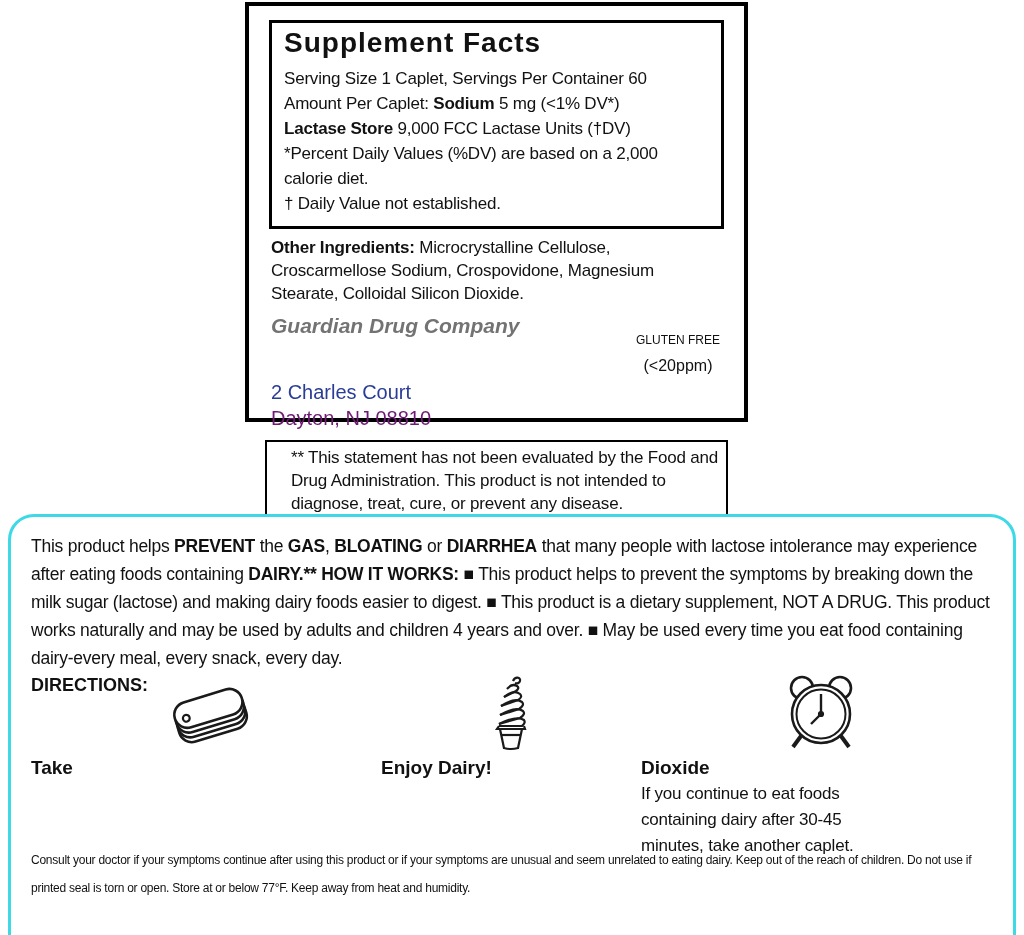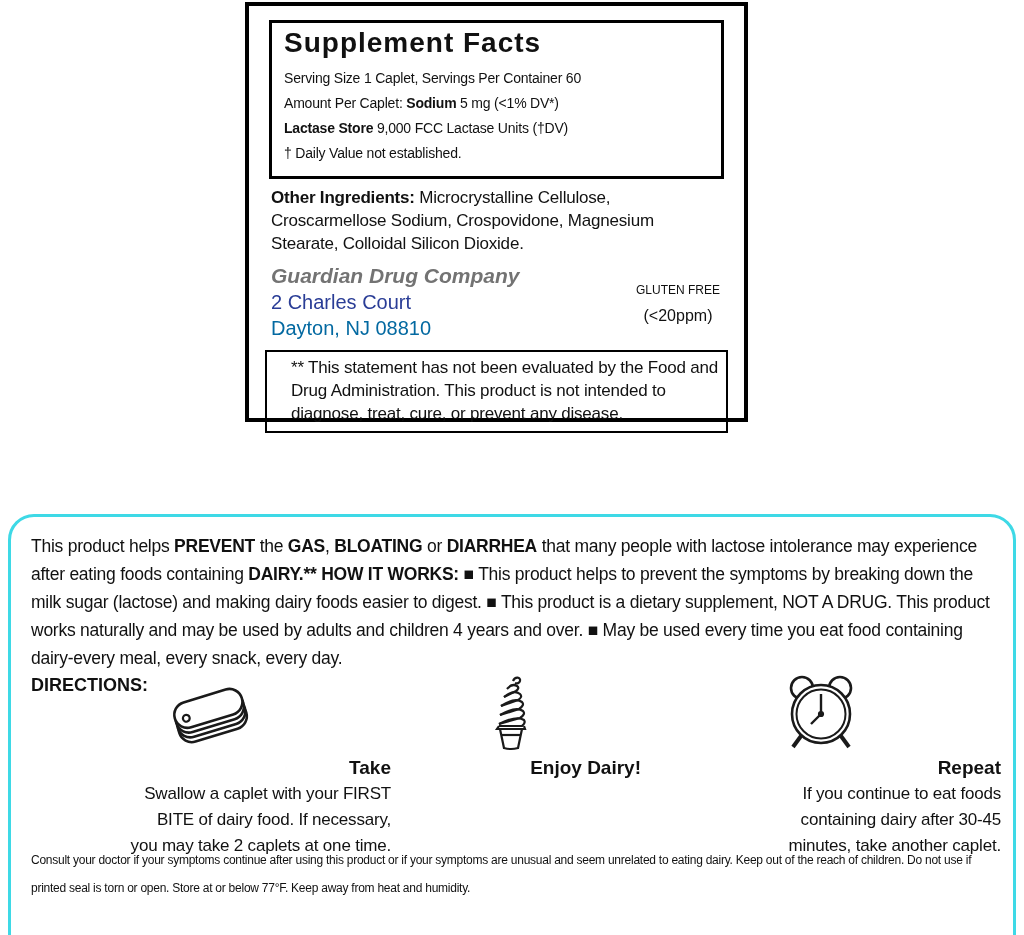--- a/index.html
+++ b/index.html
@@ -14,21 +14,21 @@
     border:4px solid #000;box-sizing:border-box;background:#fff;
   }
   .sf-panel{
     margin:14px 20px 0 20px;border:3px solid #000;
     padding:2px 26px 10px 12px;box-sizing:border-box;
   }
   .sf-title{
     font-size:28px;font-weight:bold;letter-spacing:1px;
     margin:2px 0 7px 0;line-height:32px;
   }
-  .sf-line{font-size:14px;line-height:25px;letter-spacing:-0.2px;}
+  .sf-line{font-size:17px;line-height:25px;letter-spacing:-0.2px;}
   .sf-other{
     margin:7px 20px 0 22px;font-size:17px;line-height:23px;letter-spacing:-0.2px;
   }
   .sf-mid{
     display:flex;justify-content:space-between;margin:7px 20px 0 22px;
   }
   .company-name{
     font-size:21px;font-weight:bold;font-style:italic;line-height:27px;
   }
   .company-addr{font-size:20px;line-height:26px;}
@@ -45,21 +45,21 @@
   .info-panel{
     position:absolute;left:8px;top:514px;width:1008px;height:508px;
     border:3px solid #3ed9e6;border-radius:26px;box-sizing:border-box;
     background:#fff;padding:15px 20px 0 20px;
   }
   .intro{font-size:17.5px;line-height:28px;letter-spacing:-0.25px;}
   .steps-area{position:relative;height:170px;margin-top:1px;}
   .directions-label{
     position:absolute;left:0;top:2px;font-size:18px;font-weight:bold;
   }
-  .step{position:absolute;text-align:right;}
+  .step{position:absolute;text-align:left;}
   .step-take{left:0;top:0;width:360px;}
   .step-enjoy{left:350px;top:0;width:260px;}
   .step-repeat{left:610px;top:0;width:360px;}
   .step-iconbox{
     height:78px;display:flex;align-items:flex-end;justify-content:center;
   }
   .step-title{font-size:19px;font-weight:bold;margin-top:5px;line-height:24px;}
   .step-desc{
     font-size:17px;line-height:26px;white-space:pre-line;letter-spacing:-0.2px;margin-top:1px;
   }
@@ -70,30 +70,31 @@
 </head>
 <body>
 
 <div class="sf-label">
 
   <div class="sf-panel">
     <div class="sf-title">Supplement Facts</div>
     <div class="sf-line">Serving Size 1 Caplet, Servings Per Container 60</div>
     <div class="sf-line"><span>Amount Per Caplet: </span><span class="b">Sodium</span><span> 5 mg (&lt;1% DV*)</span></div>
     <div class="sf-line"><span class="b">Lactase Store</span><span> 9,000 FCC Lactase Units (†DV)</span></div>
+    <div class="sf-line">*Percent Daily Values (%DV) are based on a 2,000 calorie diet.</div>
     <div class="sf-line">† Daily Value not established.</div>
   </div>
 
   <div class="sf-other"><span class="b">Other Ingredients: </span><span>Microcrystalline Cellulose, Croscarmellose Sodium, Crospovidone, Magnesium Stearate, Colloidal Silicon Dioxide.</span></div>
 
   <div class="sf-mid">
     <div>
       <div class="company-name" style="color:#737373;">Guardian Drug Company</div>
-      <div class="company-addr" style="color:#2a3d96;">2 Charles Court</div>
-      <div class="company-addr" style="color:#0369a1;">Dayton, NJ 08810</div>
+      <div class="company-addr" style="color:#2a3d96;margin-top:40px;">2 Charles Court</div>
+      <div class="company-addr" style="color:#701a75;">Dayton, NJ 08810</div>
     </div>
     <div class="gluten">
       <div class="gluten-main">GLUTEN FREE</div>
       <div class="gluten-sub">(&lt;20ppm)</div>
     </div>
   </div>
 
   <div class="sf-disclaimer">** This statement has not been evaluated by the Food and Drug Administration. This product is not intended to diagnose, treat, cure, or prevent any disease.</div>
 </div>
 
@@ -112,23 +113,20 @@
               <rect x="13" y="31" width="70" height="26" rx="13" fill="#fff"></rect>
               <rect x="13" y="26" width="70" height="26" rx="13" fill="#fff"></rect>
               <rect x="13" y="21" width="70" height="26" rx="13" fill="#fff"></rect>
               <rect x="13" y="16" width="70" height="26" rx="13" fill="#fff"></rect>
               <circle cx="24" cy="32" r="3.4" fill="#fff" stroke-width="2.2"></circle>
             </g>
           </svg>
         </span>
       </div>
       <div class="step-title">Take</div>
-      <div class="step-desc">Swallow a caplet with your FIRST
-BITE of dairy food. If necessary,
-you may take 2 caplets at one time.</div>
     </div>
 
     <div class="step step-enjoy">
       <div class="step-iconbox">
         <span>
           <svg width="56" height="78" viewBox="0 0 56 78" fill="none" stroke="#1a1a1a" stroke-width="2.2">
             <path d="M30 8 c2 -5 8 -4 7 0 c-0.5 2 -3 3 -5 2"></path>
             <path d="M24 16 Q29 10 34 13 Q37 15 33 18 L21 24"></path>
             <path d="M21 24 Q31 16 37 21 Q40 24 35 27 L18 33"></path>
             <path d="M18 33 Q32 24 39 29 Q42 32 36 36 L17 42"></path>
@@ -153,21 +151,21 @@
             <line x1="20" y1="63" x2="12" y2="74" stroke-width="4"></line>
             <line x1="60" y1="63" x2="68" y2="74" stroke-width="4"></line>
             <circle cx="40" cy="41" r="29" fill="#fff"></circle>
             <circle cx="40" cy="41" r="24.5" stroke-width="2"></circle>
             <line x1="40" y1="41" x2="40" y2="21" stroke-width="2.4"></line>
             <line x1="40" y1="41" x2="30" y2="51" stroke-width="2.4"></line>
             <circle cx="40" cy="41" r="1.8" fill="#1a1a1a"></circle>
           </svg>
         </span>
       </div>
-      <div class="step-title">Repeat</div>
+      <div class="step-title">Dioxide</div>
       <div class="step-desc">If you continue to eat foods
 containing dairy after 30-45
 minutes, take another caplet.</div>
     </div>
   </div>
 
   <div class="consult">Consult your doctor if your symptoms continue after using this product or if your symptoms are unusual and seem unrelated to eating dairy. Keep out of the reach of children. Do not use if printed seal is torn or open. Store at or below 77°F. Keep away from heat and humidity.</div>
 
 </div>
 

